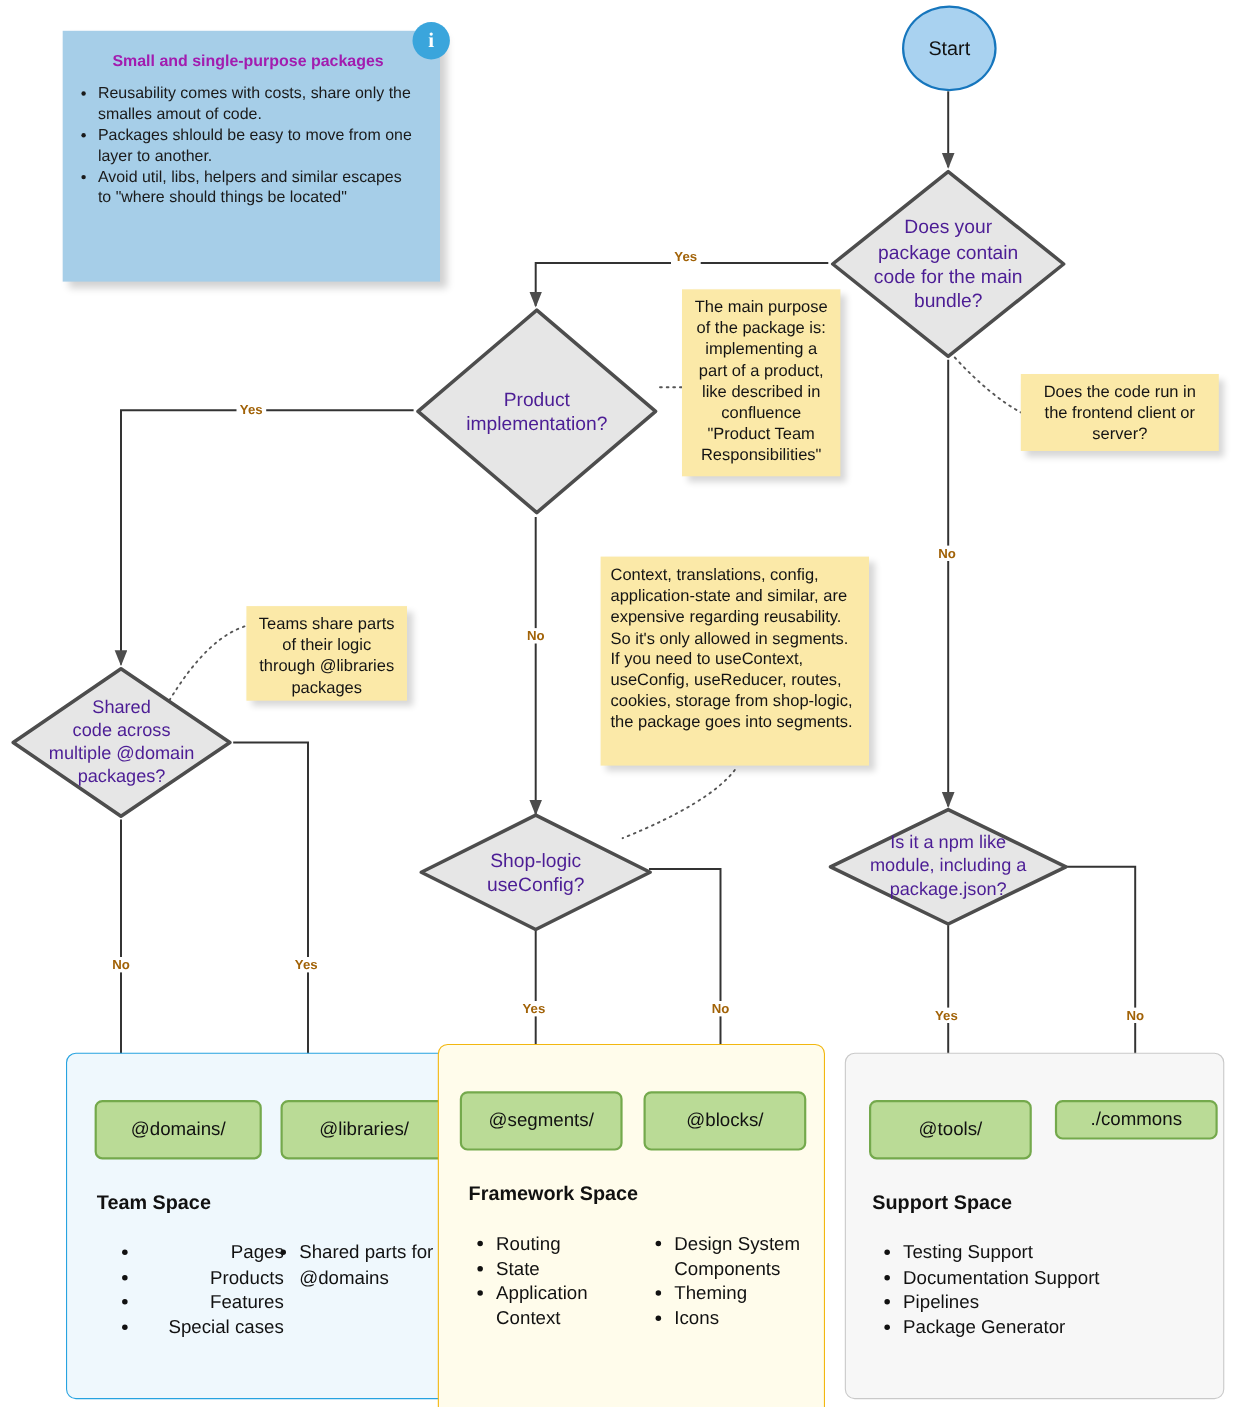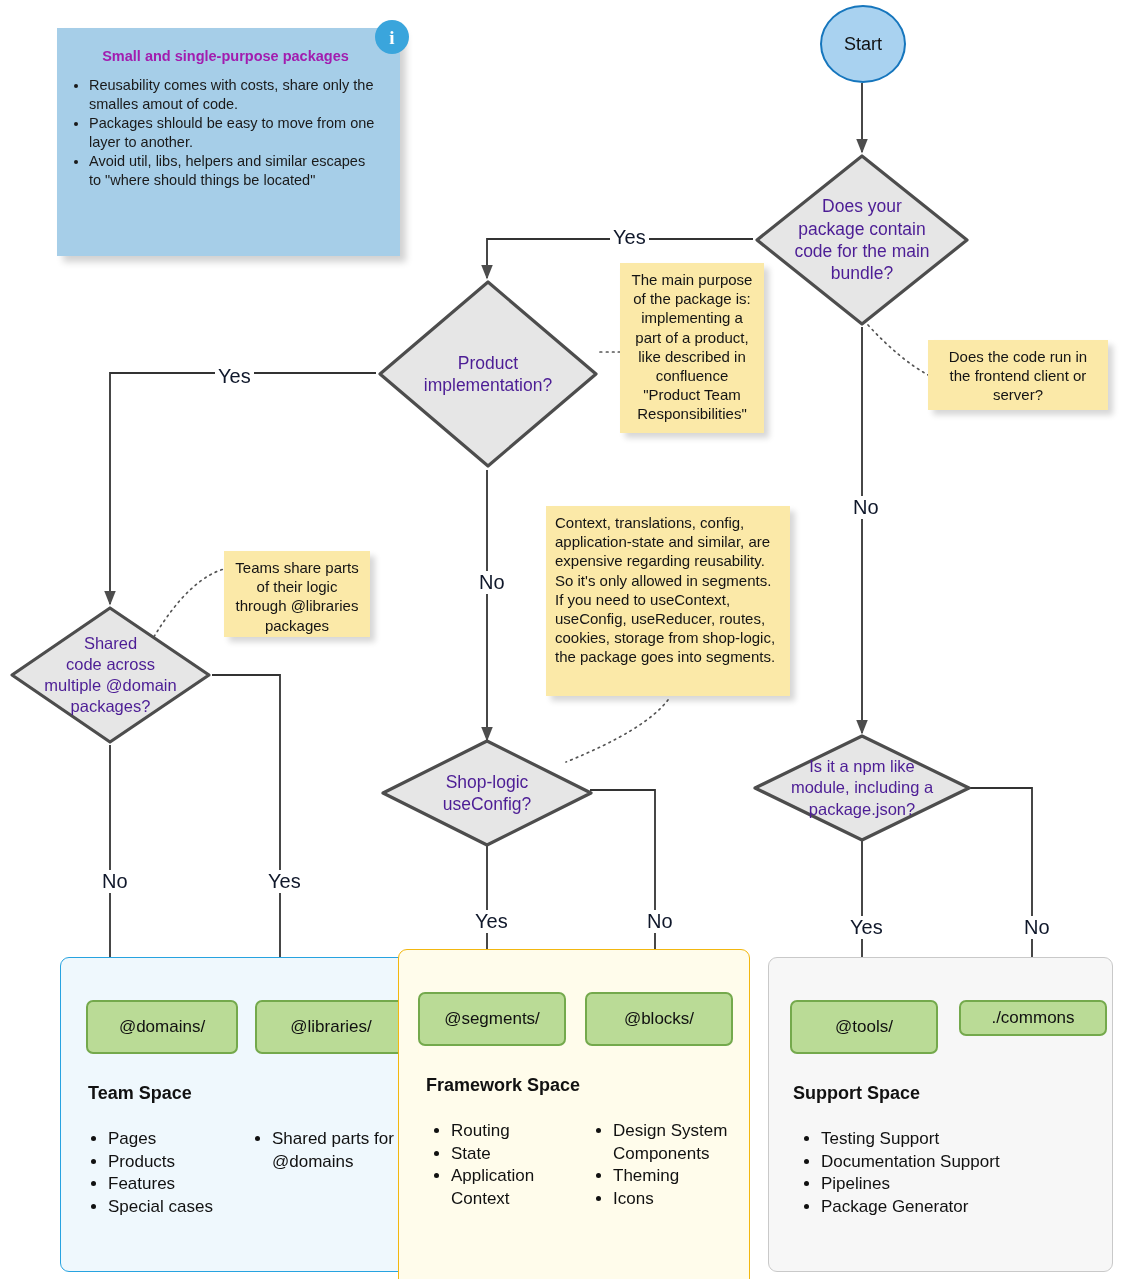--- a/index.html
+++ b/index.html
@@ -105,23 +105,23 @@
     color: #141414;
     padding: 7px 9px;
     box-sizing: border-box;
   }
   .note.center { text-align: center; }
   .note.left { text-align: left; }
 
   
   .edge-label {
     position: absolute;
-    font-size: 20px;
-    font-weight: normal;
-    color: #0f172a;
+    font-size: 12px;
+    font-weight: bold;
+    color: #a16207;
     background: #ffffff;
     padding: 0 3px;
     white-space: nowrap;
   }
 
   
   .space-panel {
     position: absolute;
     border-radius: 9px;
     box-sizing: border-box;
@@ -280,21 +280,21 @@
   <div class="edge-label" style="left:265px; top:870px;">Yes</div>
   <div class="edge-label" style="left:472px; top:910px;">Yes</div>
   <div class="edge-label" style="left:644px; top:910px;">No</div>
   <div class="edge-label" style="left:847px; top:916px;">Yes</div>
   <div class="edge-label" style="left:1021px; top:916px;">No</div>
 
   <div class="space-panel team" style="left:18px; top:957px; width:362px; height:315px;margin-left:42px;">
     <div class="pkg-box" style="left:25px; top:42px; width:152px; height:54px;">@domains/</div>
     <div class="pkg-box" style="left:194px; top:42px; width:152px; height:54px;">@libraries/</div>
     <div class="space-title" style="left:27px; top:125px;">Team Space</div>
-    <ul class="space-list" style="left:28px; top:170px; width:130px;">
+    <ul class="space-list" style="left:48px; top:170px; width:130px;text-align:right;">
       <li>Pages</li>
       <li>Products</li>
       <li>Features</li>
       <li>Special cases</li>
     </ul>
     <ul class="space-list" style="left:192px; top:170px; width:150px;">
       <li>Shared parts for @domains</li>
     </ul>
   </div>
 

